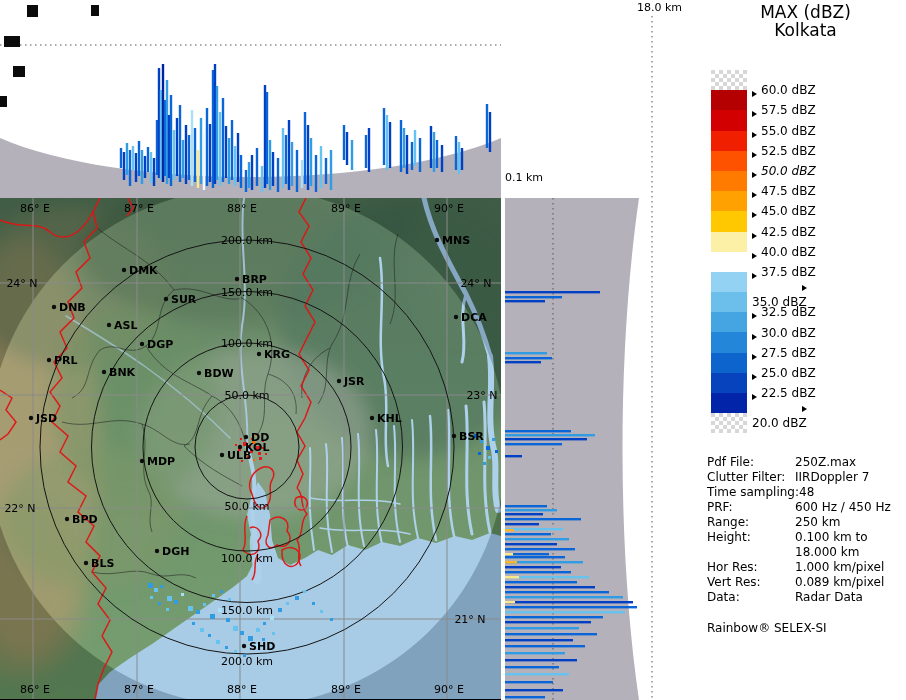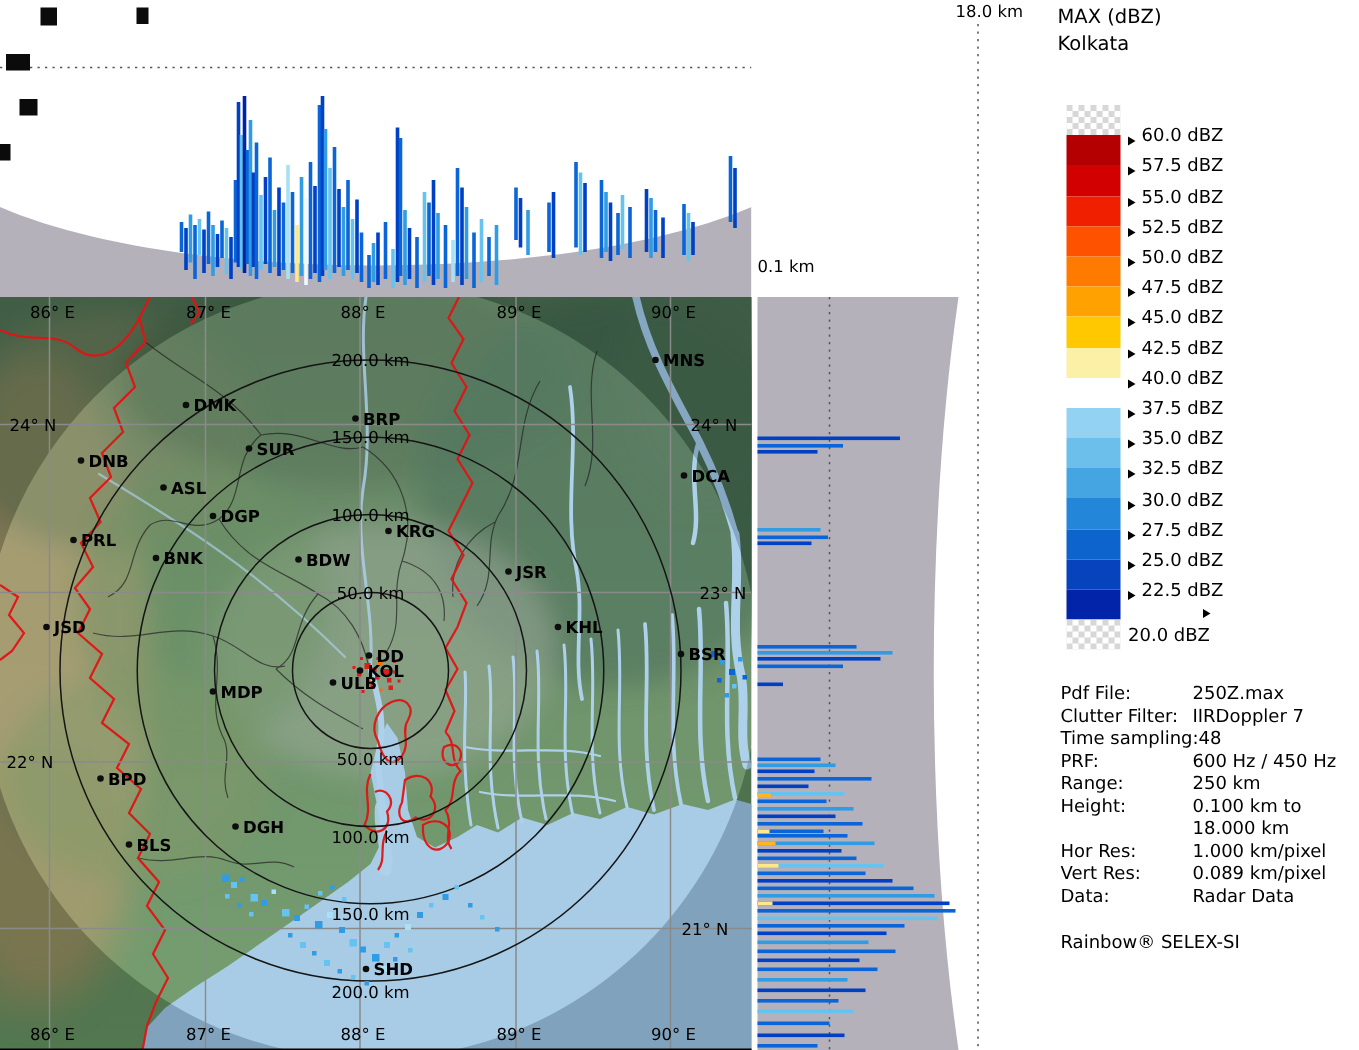--- a/index.html
+++ b/index.html
@@ -3,21 +3,21 @@
 <meta charset="utf-8">
 <style>
   html,body{margin:0;padding:0}
   body{width:906px;height:700px;background:#fff;font-family:"DejaVu Sans",sans-serif;position:relative;overflow:hidden}
   .stage{position:absolute;left:0;top:0;width:906px;height:700px}
   .top-panel{position:absolute;left:0;top:0;width:501px;height:198px}
   .map-panel{position:absolute;left:0;top:198px;width:501px;height:502px}
   .right-panel{position:absolute;left:501px;top:0;width:204px;height:700px}
   .legend-panel{position:absolute;left:705px;top:0;width:201px;height:700px;background:#fff;color:#000}
   .axis-label{position:absolute;font-size:11px;line-height:12px;color:#000}
-  .lg-title{text-align:left;font-size:13px;line-height:18px;color:#000}
+  .lg-title{text-align:center;font-size:17px;line-height:18px;color:#000}
   .lg-title:first-child{margin-top:3px}
   #colorbar{position:absolute;left:6px;top:70px;width:36px;font-size:0}
   .cell{width:36px;height:20.2px}
   .cell.checker{background:conic-gradient(#fff 25%,#d7d7d7 0 50%,#fff 0 75%,#d7d7d7 0) 0 0/8px 8px}
   #legend-labels{position:absolute;left:47px;top:0;width:152px;height:460px}
   .lg-label{position:absolute;left:0;height:14px;display:flex;align-items:flex-end;gap:4px;font-size:12px;white-space:nowrap;color:#000}
   .tri{width:0;height:0;border-left:5px solid #000;border-top:3.5px solid transparent;border-bottom:3.5px solid transparent}
   #info-rows{position:absolute;left:2px;top:455px;width:198px;font-size:12px;color:#000}
   .info-row{display:flex;height:15px;line-height:15px}
   .info-row.gap{}
@@ -486,21 +486,21 @@
           <span>57.5 dBZ</span>
         </div>
         <div class="lg-label" style="top: 123.6px;">
           <span class="tri"></span>
           <span>55.0 dBZ</span>
         </div>
         <div class="lg-label" style="top: 143.8px;">
           <span class="tri"></span>
           <span>52.5 dBZ</span>
         </div>
-        <div class="lg-label" style="top: 164px;">
+        <div class="lg-label" style="top: 164px; font-style: italic;">
           <span class="tri"></span>
           <span>50.0 dBZ</span>
         </div>
         <div class="lg-label" style="top: 184.2px;">
           <span class="tri"></span>
           <span>47.5 dBZ</span>
         </div>
         <div class="lg-label" style="top: 204.4px;">
           <span class="tri"></span>
           <span>45.0 dBZ</span>
@@ -510,21 +510,21 @@
           <span>42.5 dBZ</span>
         </div>
         <div class="lg-label" style="top: 244.8px;">
           <span class="tri"></span>
           <span>40.0 dBZ</span>
         </div>
         <div class="lg-label" style="top: 265px;">
           <span class="tri"></span>
           <span>37.5 dBZ</span>
         </div>
-        <div class="lg-label" style="top: 285.2px;">
+        <div class="lg-label" style="top: 285.2px; flex-direction: column;">
           <span class="tri"></span>
           <span>35.0 dBZ</span>
         </div>
         <div class="lg-label" style="top: 305.4px;">
           <span class="tri"></span>
           <span>32.5 dBZ</span>
         </div>
         <div class="lg-label" style="top: 325.6px;">
           <span class="tri"></span>
           <span>30.0 dBZ</span>

